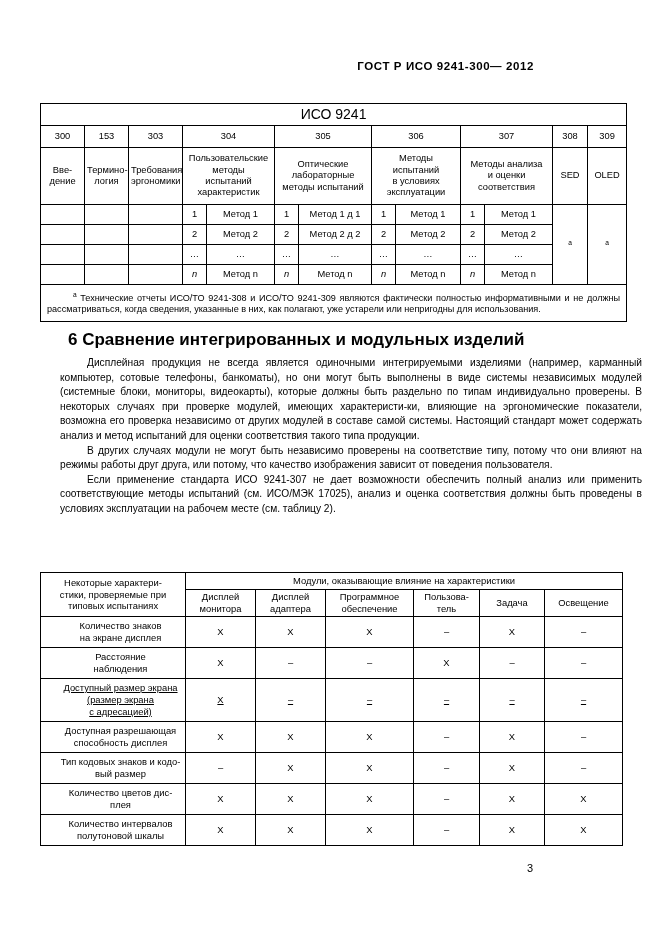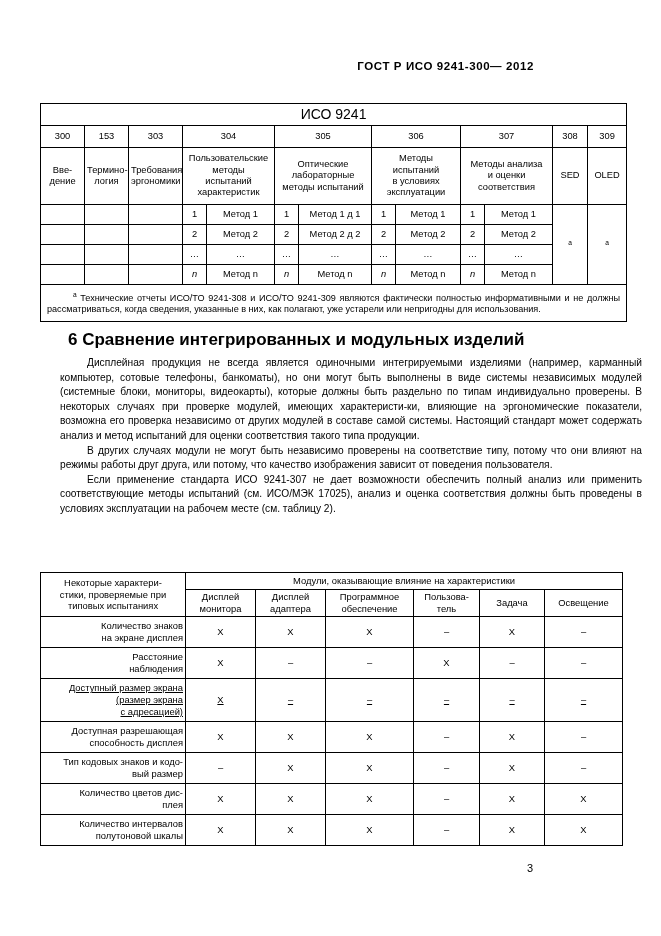--- a/index.html
+++ b/index.html
@@ -57,21 +57,21 @@
     table-layout: fixed;
   }
   table.gost td {
     border: 0.8px solid #000;
     text-align: center;
     vertical-align: middle;
     padding: 1px 2px;
     line-height: 11.4px;
   }
   table.gost td.lft {
-    text-align: right;
+    text-align: center;
     padding-left: 17px;
   }
   .thick-top { border-top-width: 1.6px !important; }
   .thick-bot { border-bottom-width: 1.6px !important; }
   .thick-left { border-left-width: 1.6px !important; }
   .thick-right { border-right-width: 1.6px !important; }
 
   
   #table1 {
     left: 40px;

